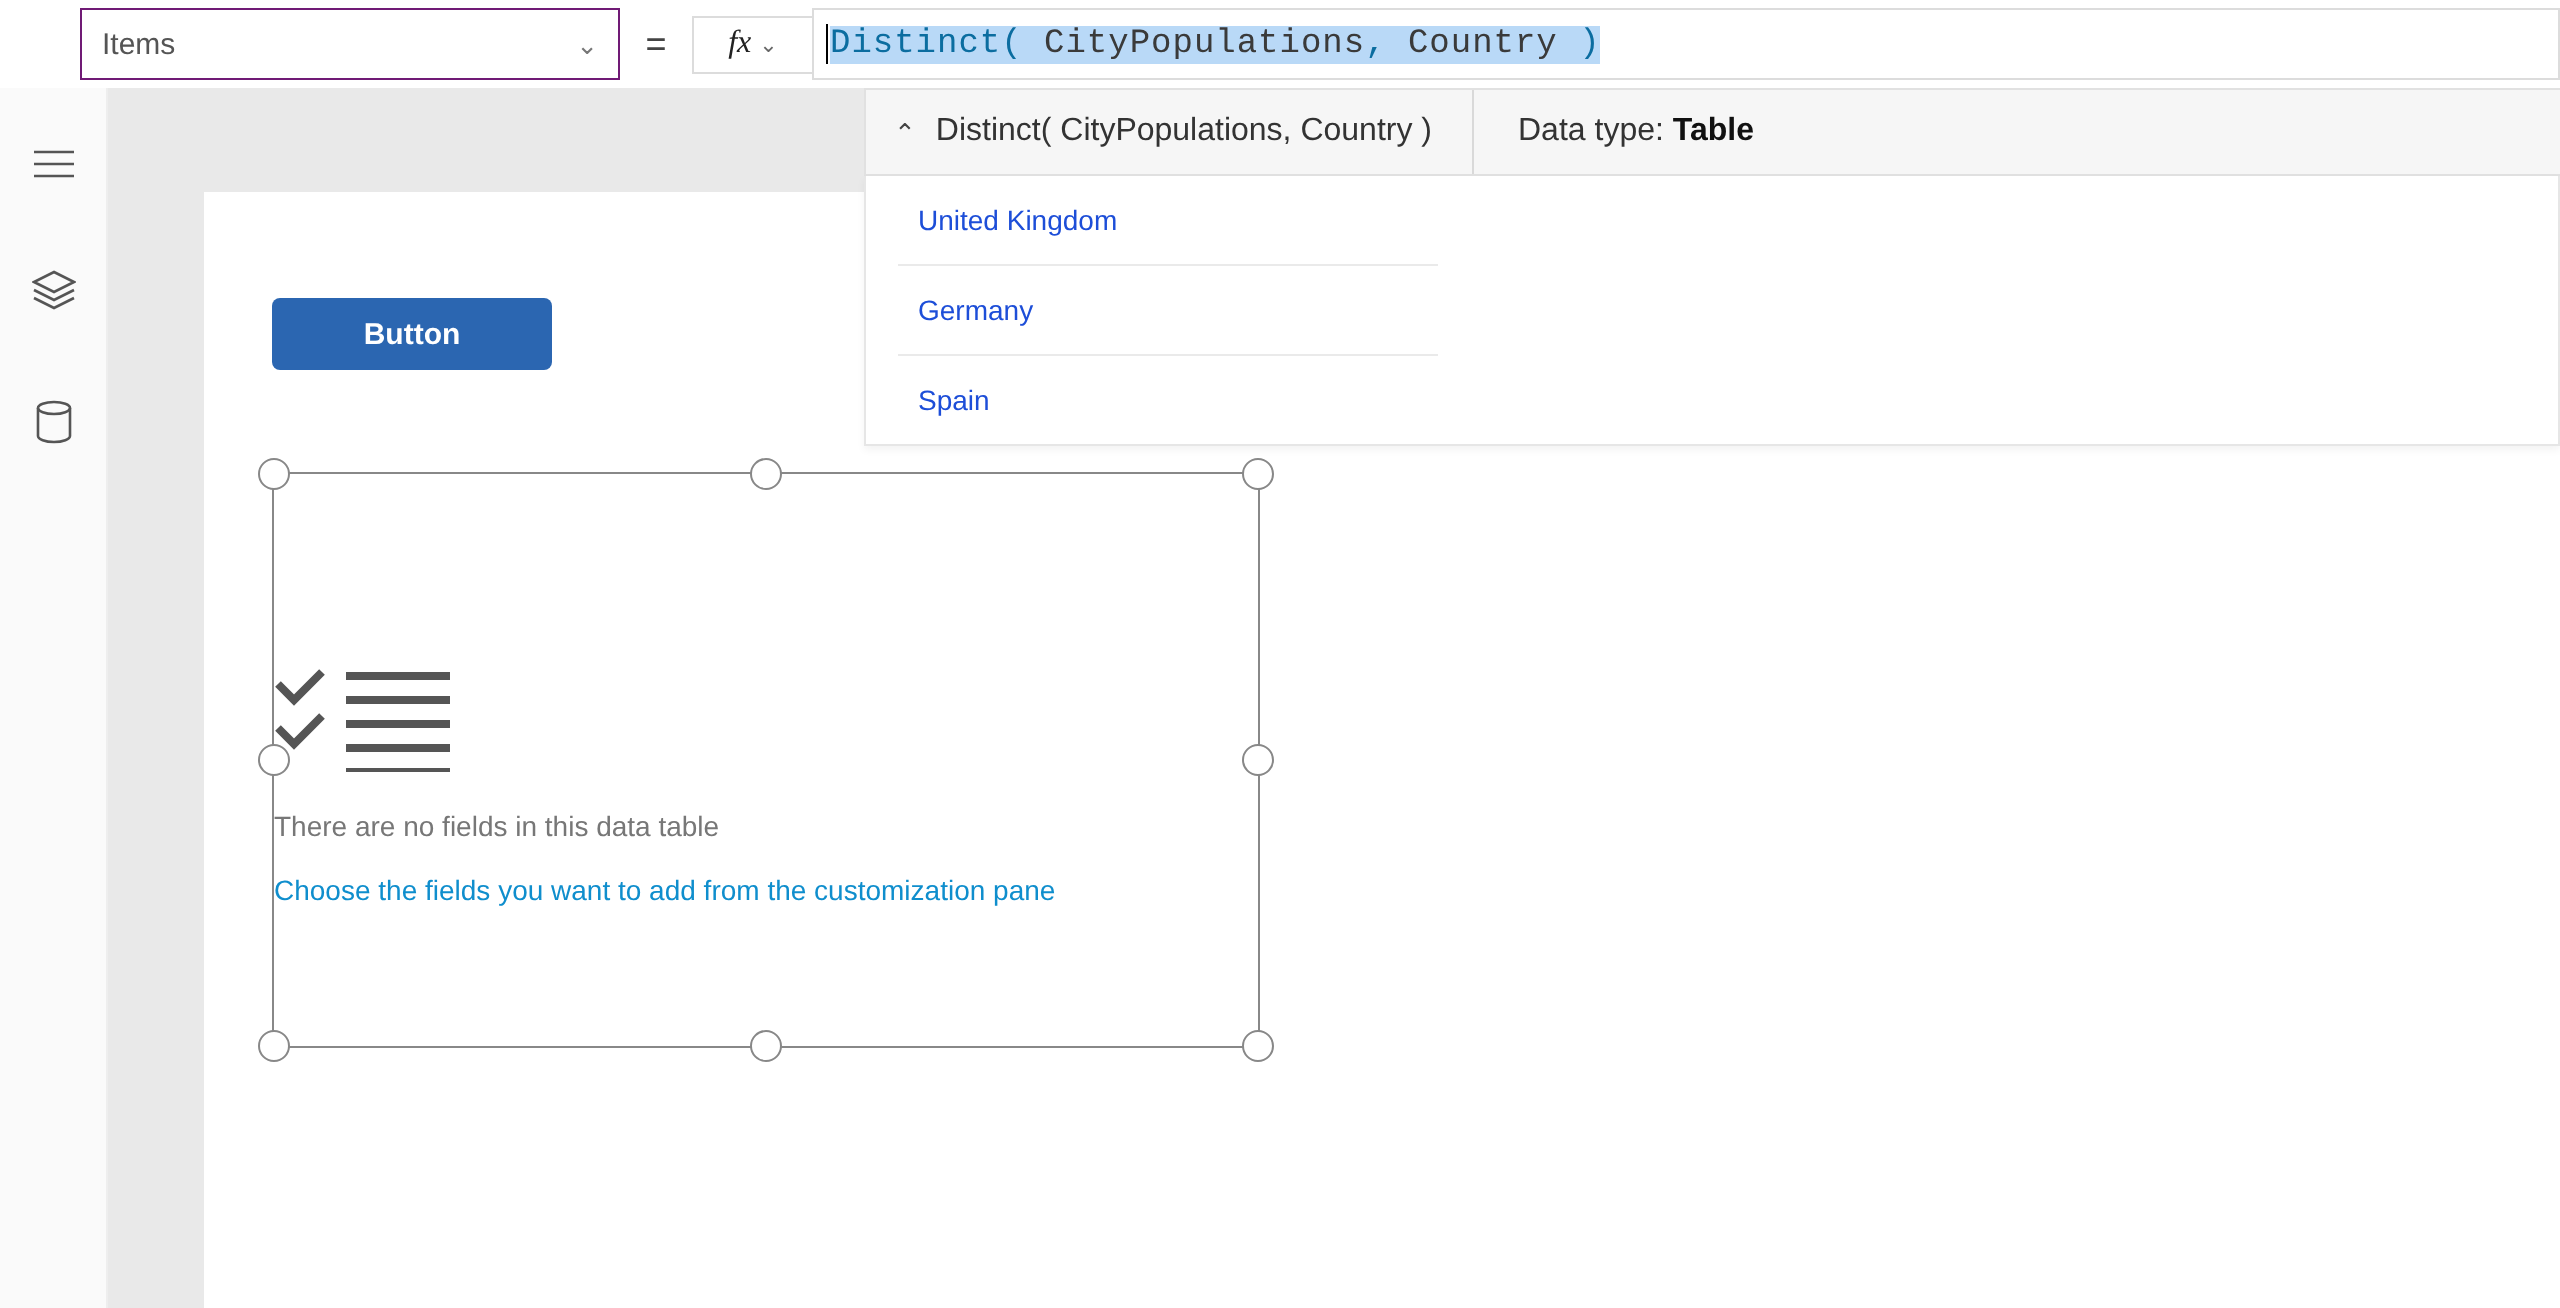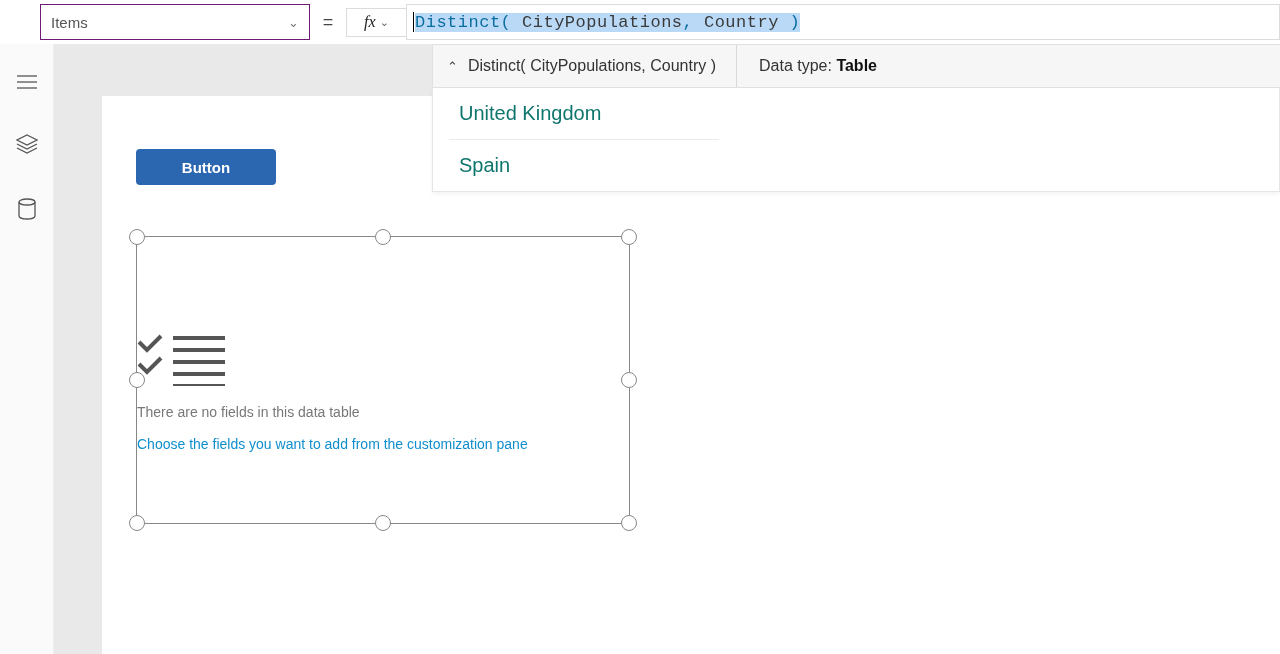--- a/index.html
+++ b/index.html
@@ -137,22 +137,22 @@
     margin-left: 16px;
   }
   .result-panel .hdrrow {
     padding: 12px 10px;
     font-size: 14.5px;
     color: #555;
     border-bottom: 1px solid #eaeaea;
   }
   .result-panel .datarow {
     padding: 14px 10px;
-    font-size: 20px;
-    color: #0f766e;
+    font-size: 14px;
+    color: #1d4ed8;
     border-bottom: 1px solid #eaeaea;
   }
   .result-panel .datarow:last-child { border-bottom:none; }
 
   
   .sidebar {
     position: absolute;
     top: 44px; left: 0; bottom: 0;
     width: 54px;
     background: #fafafa;
@@ -258,20 +258,21 @@
     <span>Distinct( CityPopulations, Country )</span>
   </div>
   <div class="seg2">
     <span class="dtlabel">Data type: </span><span class="dtval">Table</span>
   </div>
 </div>
 
 <div class="result-panel">
   <div class="col">
     <div class="datarow">United Kingdom</div>
+    <div class="datarow">Germany</div>
     <div class="datarow">Spain</div>
   </div>
 </div>
 
 <div class="sidebar">
   <div>
     <svg width="20" height="16" viewBox="0 0 20 16">
         <line x1="0" y1="2" x2="20" y2="2"></line>
         <line x1="0" y1="8" x2="20" y2="8"></line>
         <line x1="0" y1="14" x2="20" y2="14"></line>

